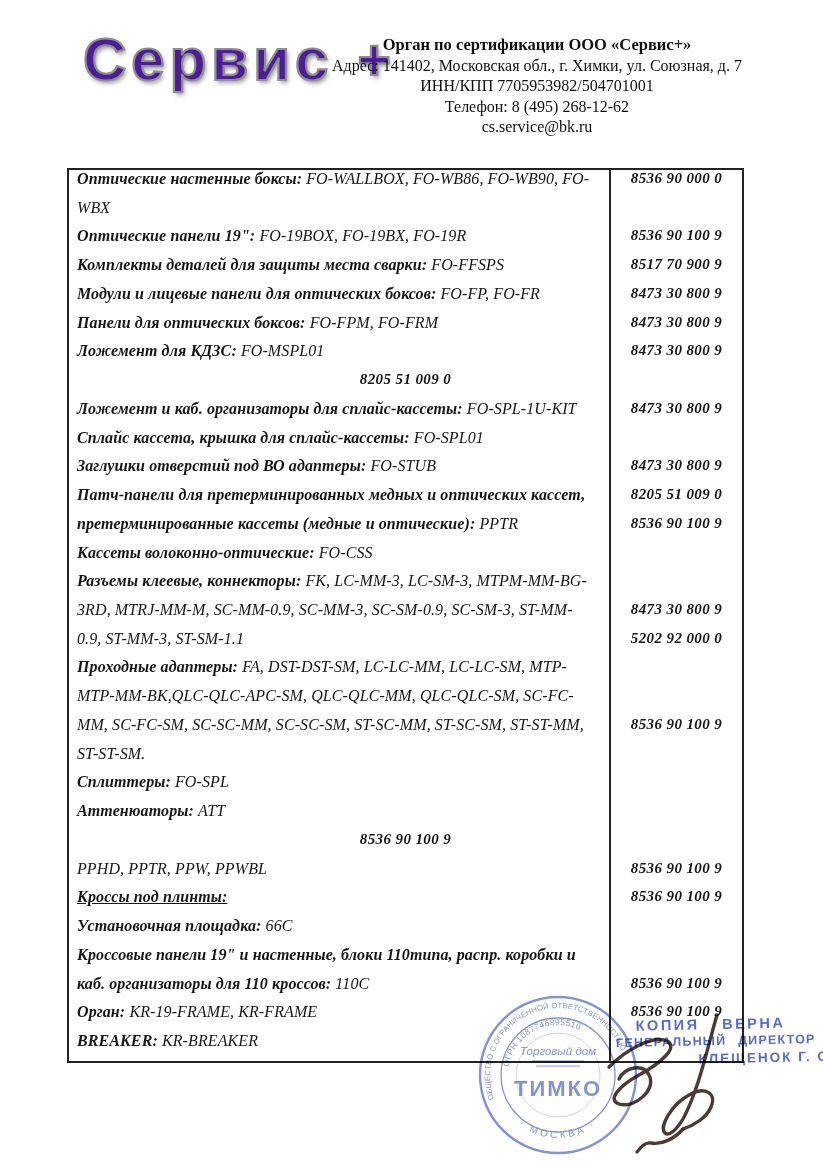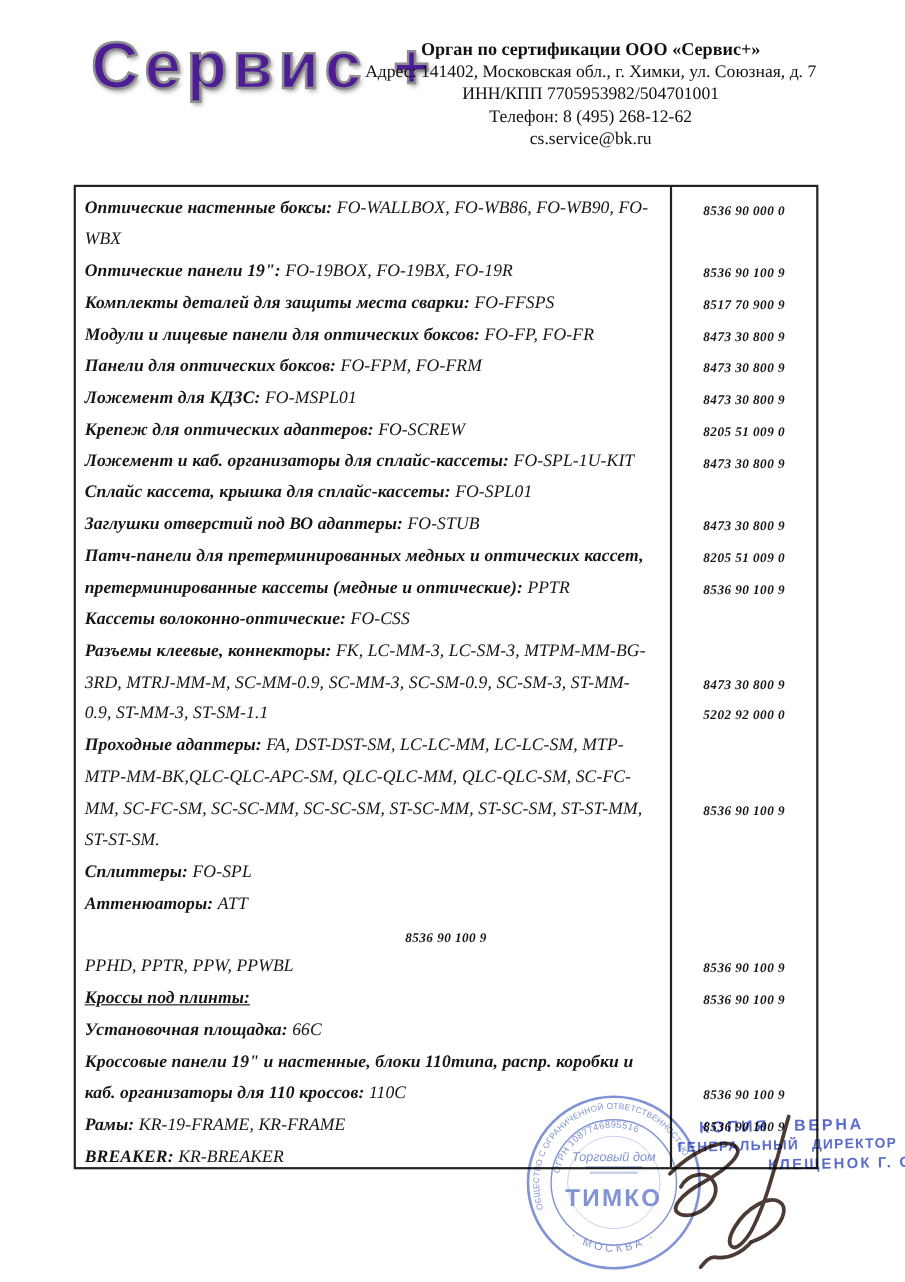--- a/index.html
+++ b/index.html
@@ -31,31 +31,31 @@
     font-size:16px;line-height:20.5px;color:#101010;white-space:nowrap;
   }
   .hinfo .org{font-weight:bold;font-size:16.5px;}
   
   .tablewrap{
     position:absolute;left:67px;top:168px;width:677px;height:895px;
     border:2px solid var(--border);box-sizing:border-box;background:transparent;
   }
   .vdiv{position:absolute;left:540px;top:0;bottom:0;width:2px;background:var(--border);}
   .rows{position:absolute;left:0;top:0;right:0;bottom:0;}
-  .trow{display:flex;height:28.74px;align-items:flex-end;}
+  .trow{display:flex;height:28.74px;align-items:flex-start;}
   .cell-l{
     width:542px;padding-left:8px;box-sizing:border-box;
     white-space:nowrap;overflow:visible;
     font-style:italic;font-size:16px;letter-spacing:.1px;
   }
   .cell-l .b{font-weight:bold;}
   .cell-l .b.u{text-decoration:underline;}
   .cell-r{
     flex:1;text-align:center;
-    font-weight:bold;font-style:italic;font-size:12px;letter-spacing:.4px;
+    font-weight:bold;font-style:italic;font-size:15px;letter-spacing:.4px;
     white-space:nowrap;
   }
   
   .round-stamp{
     position:absolute;left:476px;top:993px;width:164px;height:164px;
     mix-blend-mode:multiply;opacity:.88;
   }
   .round-stamp text{fill:var(--stamp-blue);font-family:"Liberation Sans","DejaVu Sans",sans-serif;}
   .round-stamp .ring{stroke:var(--stamp-blue);fill:none;}
   .copy-stamp{
@@ -112,21 +112,20 @@
     </div>
       <div class="trow">
       <div class="cell-l"><span class="b">Панели для оптических боксов:</span><span> FO-FPM, FO-FRM</span></div>
       <div class="cell-r">8473 30 800 9</div>
     </div>
       <div class="trow">
       <div class="cell-l"><span class="b">Ложемент для КДЗС:</span><span> FO-MSPL01</span></div>
       <div class="cell-r">8473 30 800 9</div>
     </div>
       <div class="trow">
-      <div class="cell-l"><span class="b">Крепеж для оптических адаптеров:</span><span> FO-SCREW</span></div>
       <div class="cell-r">8205 51 009 0</div>
     </div>
       <div class="trow">
       <div class="cell-l"><span class="b">Ложемент и каб. организаторы для сплайс-кассеты:</span><span> FO-SPL-1U-KIT</span></div>
       <div class="cell-r">8473 30 800 9</div>
     </div>
       <div class="trow">
       <div class="cell-l"><span class="b">Сплайс кассета, крышка для сплайс-кассеты:</span><span> FO-SPL01</span></div>
       <div class="cell-r"></div>
     </div>
@@ -199,21 +198,21 @@
     </div>
       <div class="trow">
       <div class="cell-l"><span class="b">Кроссовые панели 19" и настенные, блоки 110типа, распр. коробки и</span><span></span></div>
       <div class="cell-r"></div>
     </div>
       <div class="trow">
       <div class="cell-l"><span class="b">каб. организаторы для 110 кроссов:</span><span> 110C</span></div>
       <div class="cell-r">8536 90 100 9</div>
     </div>
       <div class="trow">
-      <div class="cell-l"><span class="b">Рамы:</span><span> KR-19-FRAME, KR-FRAME</span></div>
+      <div class="cell-l"><span class="b">Орган:</span><span> KR-19-FRAME, KR-FRAME</span></div>
       <div class="cell-r">8536 90 100 9</div>
     </div>
       <div class="trow">
       <div class="cell-l"><span class="b">BREAKER:</span><span> KR-BREAKER</span></div>
       <div class="cell-r"></div>
     </div>
     </div>
   <div class="vdiv"></div>
 </div>
 

